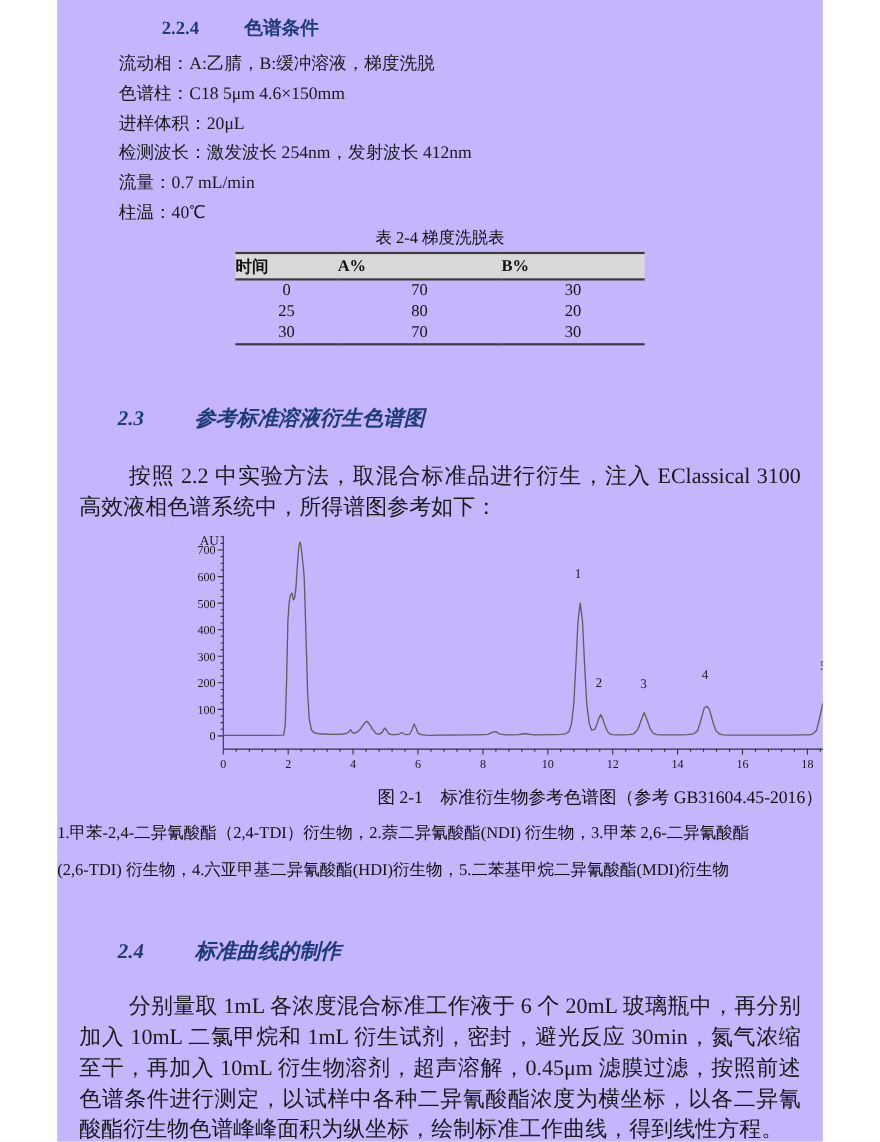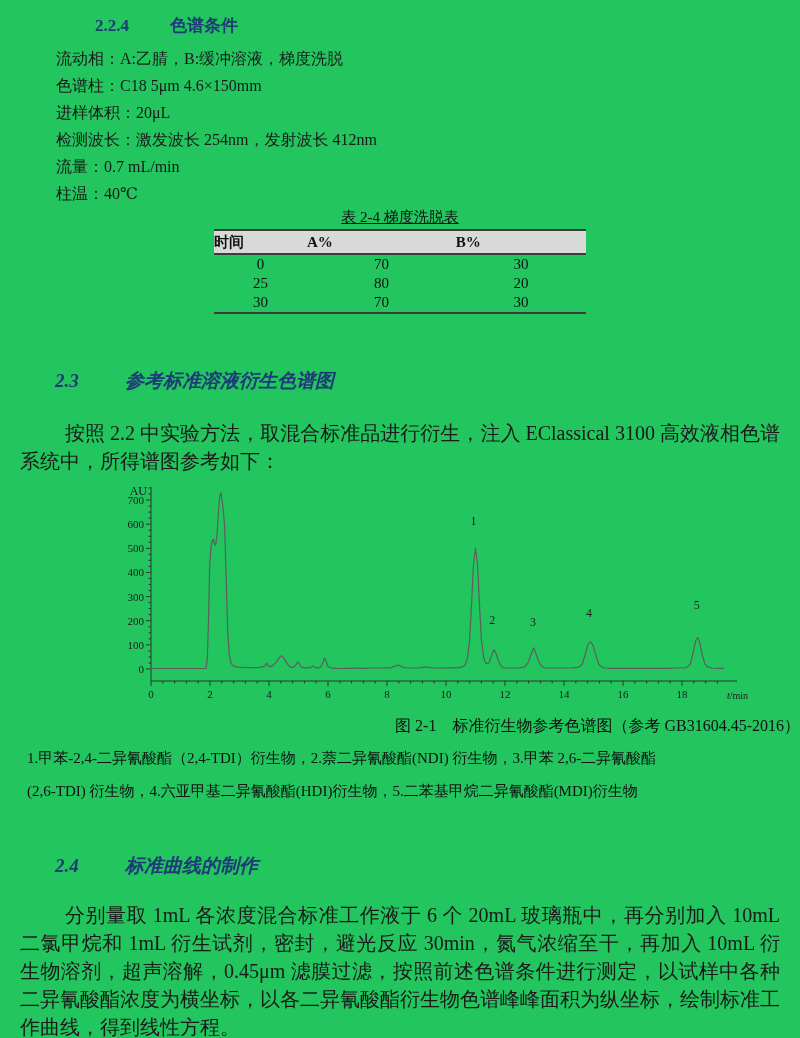--- a/index.html
+++ b/index.html
@@ -1,20 +1,20 @@
 <!DOCTYPE html>
 <html><head>
 <meta charset="utf-8">
 <style>
   html,body{margin:0;padding:0;background:#ffffff;}
   .page{
     position:relative;
-    width:800px;height:1038px;
+    width:696px;height:1038px;
     margin:0 auto;
-    background:#22c55e;
+    background:#c4b5fd;
     font-family:"Liberation Serif","DejaVu Serif",serif;
     color:#1a1a1a;
     overflow:hidden;
   }
   
   .h-sub{
     margin:14px 0 8px 95px;
     font-size:17px;font-weight:bold;
     color:#1f3a78;
     line-height:23px;
@@ -24,26 +24,26 @@
     font-size:19px;font-weight:bold;
     color:#1f3a78;
     line-height:26px;
     margin-left:55px;
     font-style:italic;
   }
   .h-main .sec-num{display:inline-block;min-width:70px;}
   .h-23{margin-top:54px;}
   .h-24{margin-top:45px;}
   
-  .cond{margin:0 20px 0 56px;}
+  .cond{margin:0 20px 0 56px;font-family:Liberation Serif, serif;}
   .cond p{margin:0;font-size:16px;line-height:27px;white-space:nowrap;}
   
   .tbl-cap{
     margin-top:0;height:20px;
-    text-align:center;font-size:15px;line-height:20px;color:#111;text-decoration:underline;
+    text-align:center;font-size:15px;line-height:20px;color:#111;
   }
   table.grad{
     width:372px;margin:2px auto 0 auto;
     border-collapse:collapse;
     font-size:15px;color:#111;
     border-top:2px solid #3c3c3c;
     border-bottom:2px solid #3c3c3c;
   }
   table.grad th{
     background:#d9d9d9;

